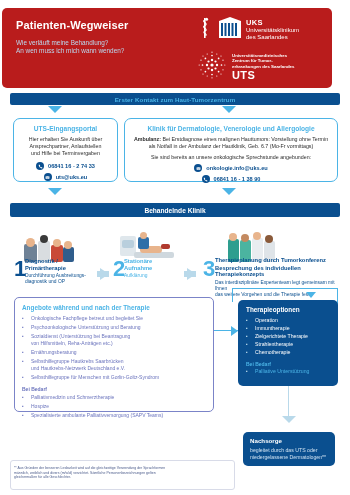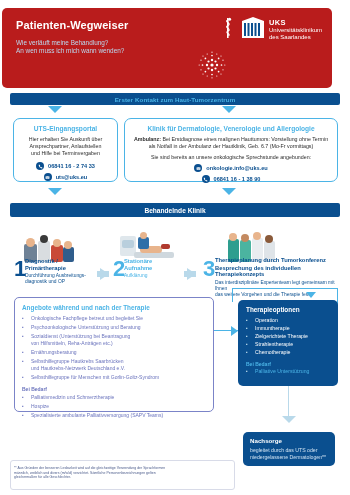--- a/index.html
+++ b/index.html
@@ -18,21 +18,21 @@
     background:#b91c1c;
     border-radius:5px;
     box-sizing:border-box;
   }
   .hdr-left{position:absolute;left:14px;top:11px;width:200px;}
   .hdr-t1{color:#ffffff;font-size:11px;font-weight:bold;line-height:13px;letter-spacing:.1px;}
   .hdr-t2{color:#ffffff;font-size:11.5px;font-weight:bold;line-height:13px;margin-top:1px;letter-spacing:.1px;}
   .hdr-sub{color:#bcd9ef;font-size:6.4px;line-height:8px;margin-top:7px;}
 
   .hdr-right{position:absolute;right:10px;top:9px;width:125px;}
-  .logo-row{display:flex;align-items:center;gap:4px;justify-content:flex-end;}
+  .logo-row{display:flex;align-items:center;gap:4px;}
   .logo-mark{flex:0 0 auto;}
   .logo-txt{color:#fff;}
   .logo-uks{font-size:7.5px;font-weight:bold;line-height:8px;letter-spacing:.3px;}
   .logo-sub{font-size:6px;line-height:7.2px;}
   .uts-row{display:flex;align-items:center;gap:5px;margin-top:7px;}
   .uts-lines{font-size:4.4px;line-height:5.2px;font-weight:bold;color:#fff;}
   .uts-big{font-size:11px;font-weight:bold;color:#fff;line-height:11px;margin-top:1px;letter-spacing:.4px;}
 
   
   .banner1{
@@ -212,20 +212,26 @@
                 <circle cx="19.8" cy="4" r="0.6"></circle>
               <circle cx="10.2" cy="26" r="0.6"></circle>
                 <circle cx="19.8" cy="26" r="0.6"></circle>
               <circle cx="4" cy="10.2" r="0.6"></circle>
                 <circle cx="26" cy="10.2" r="0.6"></circle>
               <circle cx="4" cy="19.8" r="0.6"></circle>
                 <circle cx="26" cy="19.8" r="0.6"></circle>
             </g>
           </svg>
         </span>
+        <span>
+          <div class="uts-lines">Universitätsmedizinisches</div>
+          <div class="uts-lines">Zentrum für Tumor-</div>
+          <div class="uts-lines">erkrankungen des Saarlandes</div>
+          <div class="uts-big">UTS</div>
+        </span>
       </div>
     </div>
   </div>
 
   <div class="banner1">
     <span>Erster Kontakt zum Haut-Tumorzentrum</span>
   </div>
 
   <div class="arw-down" style="left:48px;top:106px;"></div>
   <div class="arw-down" style="left:222px;top:106px;"></div>

